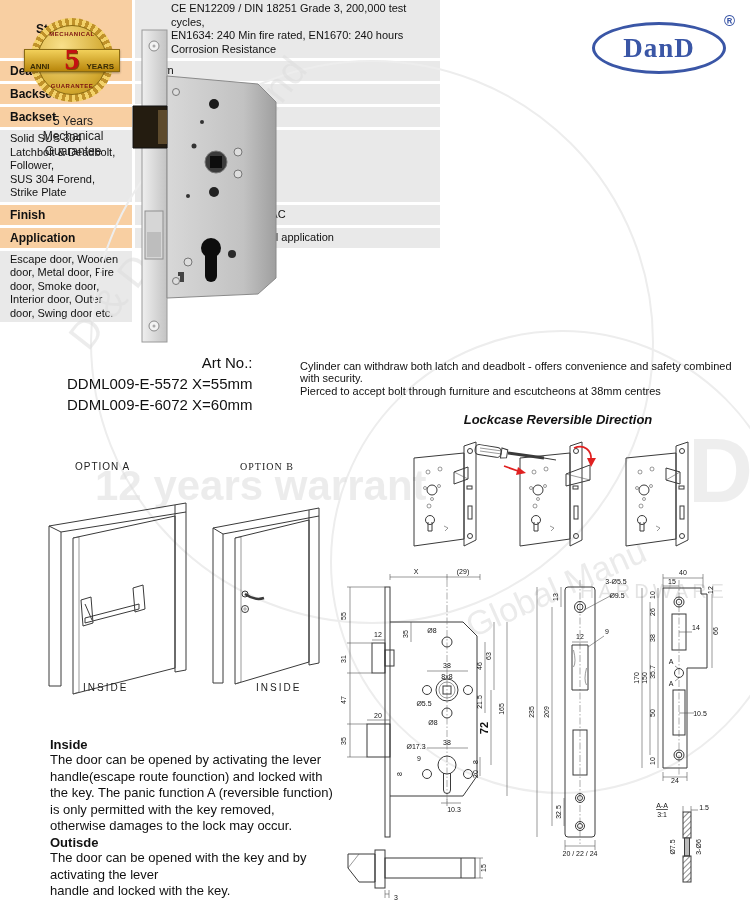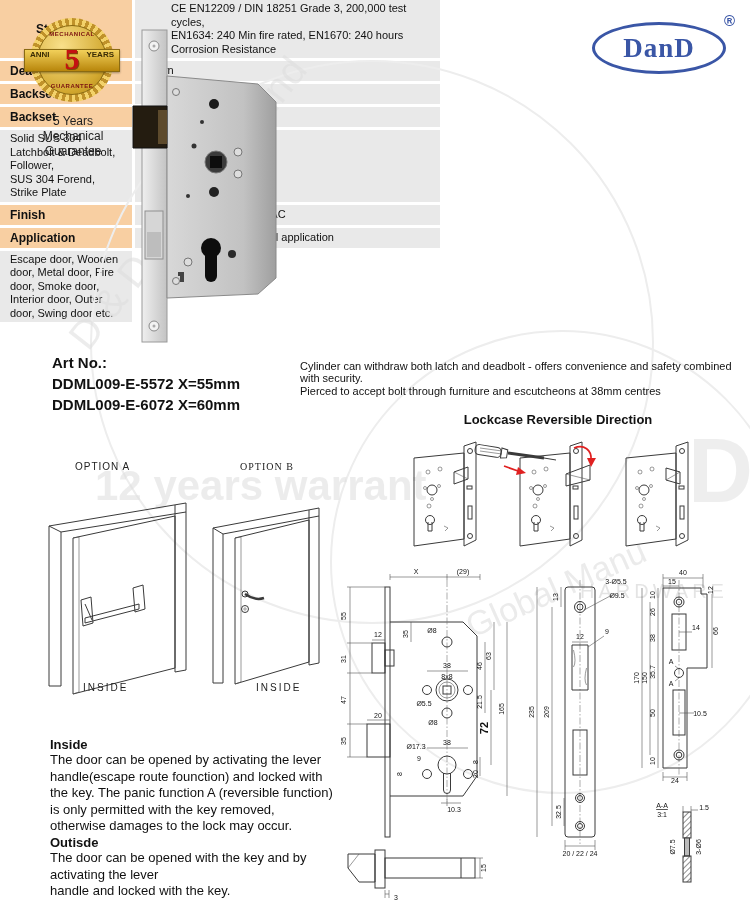--- a/index.html
+++ b/index.html
@@ -17,21 +17,21 @@
   .starburst{position:absolute;inset:0;border-radius:50%;
      background:repeating-conic-gradient(#c0922a 0deg 5deg,#f3d26a 5deg 10deg);}
   .badge-inner{position:absolute;inset:7px;border-radius:50%;
      background:radial-gradient(circle at 35% 30%,#f9e08a,#d2a82f 70%,#a87e16);
      border:1px solid #8a6a12;}
   .badge-top,.badge-bottom{position:absolute;left:0;right:0;text-align:center;
      font-size:6px;font-weight:bold;color:#7a1010;letter-spacing:.5px;}
   .badge-top{top:13px;} .badge-bottom{bottom:13px;}
   .badge-ribbon{position:absolute;left:-6px;right:-6px;top:31px;height:21px;
      background:linear-gradient(#f2d05a,#b8860b);border:1px solid #8a6a12;
-     display:flex;align-items:flex-start;justify-content:space-between;padding:0 5px;
+     display:flex;align-items:flex-end;justify-content:space-between;padding:0 5px;
      box-shadow:0 1px 2px rgba(0,0,0,.35);gap:20px;}
   .badge-ribbon .side{font-size:8px;font-weight:bold;color:#3a2c05;}
   .badge-five{position:absolute;left:50%;top:24px;transform:translateX(-50%);
      font-size:30px;font-weight:bold;color:#c41212;text-shadow:1px 1px 0 #7e4b06;
      font-family:"Liberation Serif",serif;}
   #badge-caption{left:18px;top:106px;width:110px;text-align:center;font-size:12px;line-height:15px;color:#222;margin-top:8px;}
 
   
   #logo{left:592px;top:22px;width:128px;height:46px;border:3px solid #3a56a6;border-radius:50%;
         display:flex;align-items:center;justify-content:center;}
@@ -40,24 +40,24 @@
 
   
   #spec{left:300px;top:99px;width:440px;display:grid;grid-template-columns:132px 1fr;gap:3px;}
   .cell{display:flex;align-items:center;padding:2px 10px;box-sizing:border-box;}
   .lab{background:#f8cfa2;font-weight:bold;font-size:12px;}
   .val{background:#e9e9e9;font-size:11px;line-height:13.5px;}
   .h2line{min-height:42px;padding-left:36px;} .h1line{min-height:20px;} .hmat{min-height:36px;} .hsuit{min-height:32px;}
   .note{left:300px;width:446px;font-size:11px;color:#111;}
 
   
-  #artno{left:52px;top:352px;font-size:15px;font-weight:bold;line-height:21px;}
-
-  
-  #rev-title{left:408px;top:412px;width:300px;text-align:center;font-weight:bold;font-size:13px;}
+  #artno{left:67px;top:352px;font-size:15px;font-weight:normal;line-height:21px;text-align:right;}
+
+  
+  #rev-title{left:408px;top:412px;width:300px;text-align:center;font-weight:bold;font-size:13px;font-style:italic;}
   .optlabel{font-size:10px;letter-spacing:1px;color:#222;}
   .insidelabel{font-size:10px;letter-spacing:2px;color:#222;}
 
   
   .blocktitle{font-weight:bold;font-size:13px;}
   .blockbody{font-size:13px;line-height:16.5px;width:334px;}
 
   svg{position:absolute;overflow:visible;}
   text{font-family:"Liberation Sans",sans-serif;}
   .dim{font-size:7px;fill:#111;}

